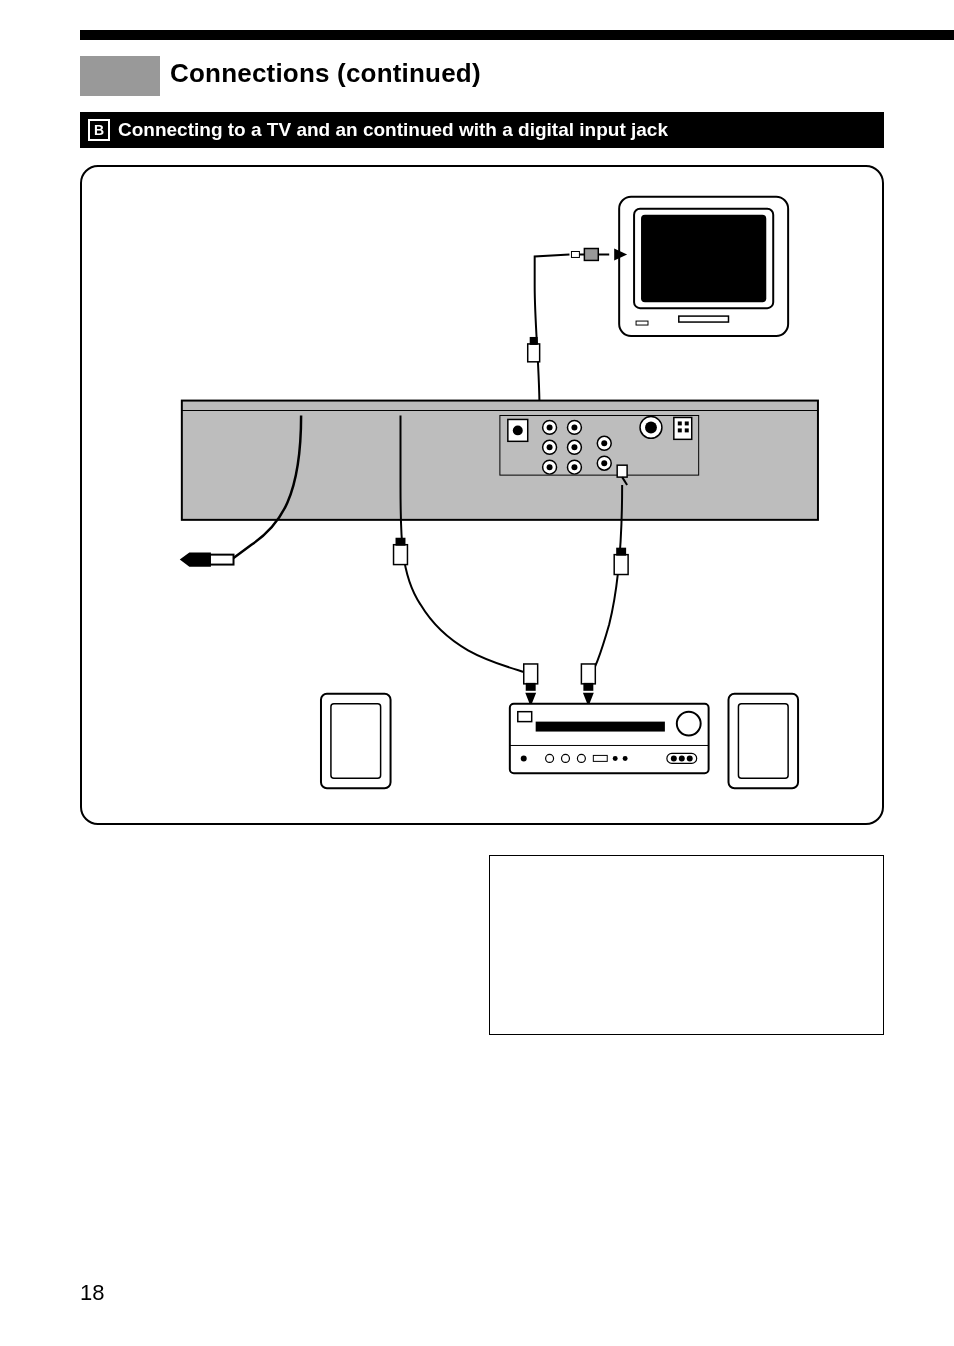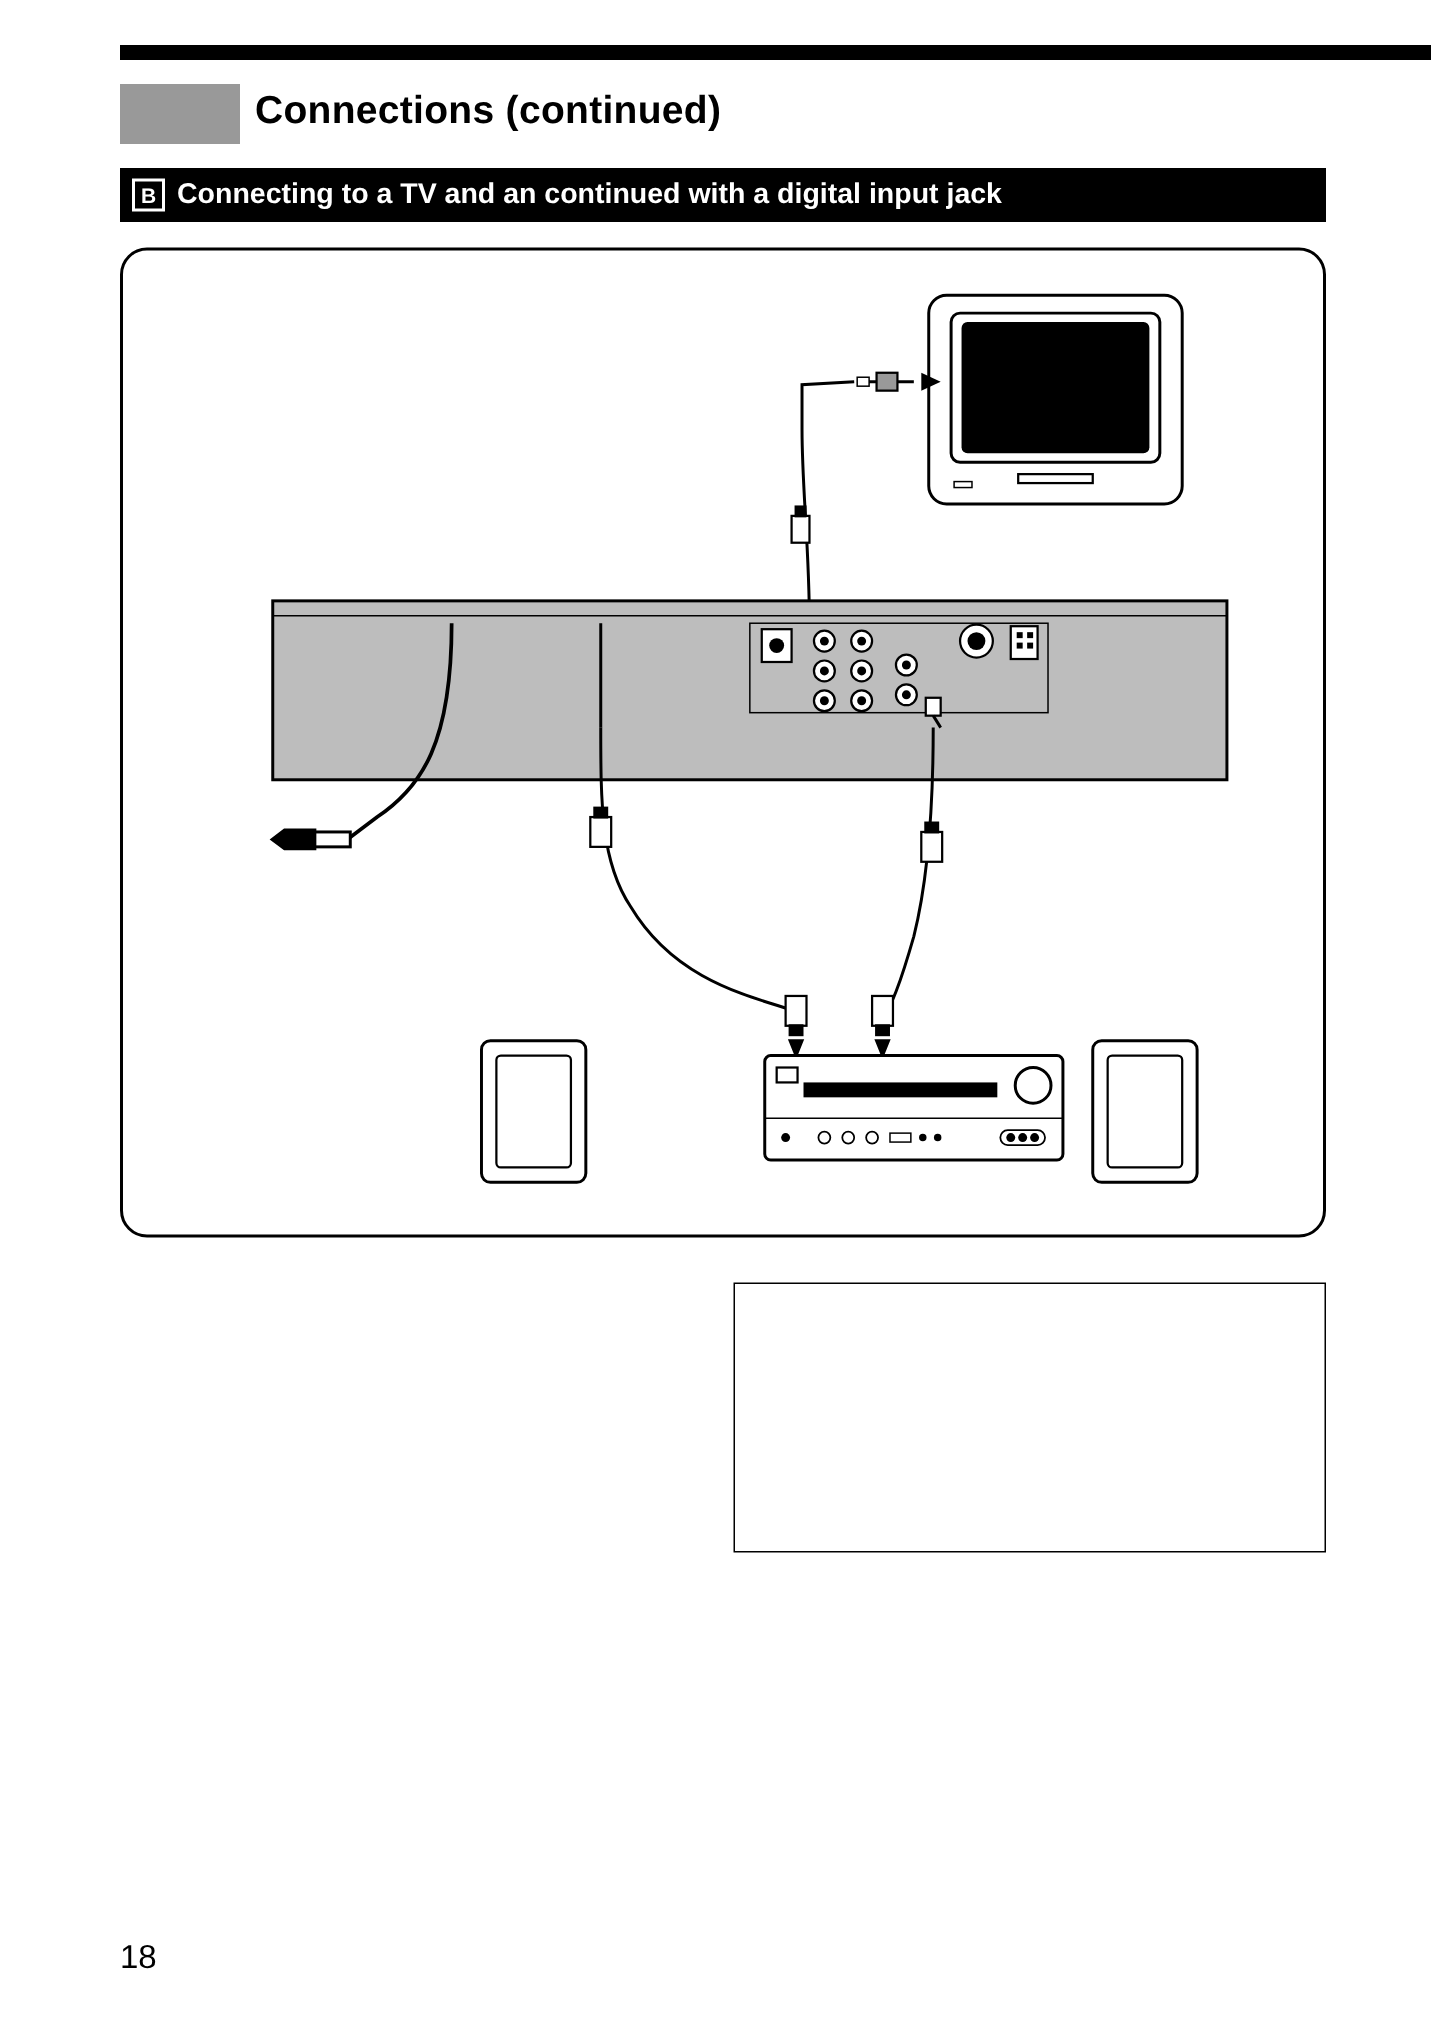--- a/index.html
+++ b/index.html
@@ -6,21 +6,21 @@
   html, body { width: 954px; height: 1346px; background: #fff; font-family: Arial, Helvetica, sans-serif; }
   .page { position: relative; width: 954px; height: 1346px; padding: 36px 70px 40px 70px; }
   .top-bar { position: absolute; top: 30px; left: 80px; right: 0; height: 10px; background: #000; }
   .title-block { position: absolute; top: 56px; left: 80px; width: 80px; height: 40px; background: #999; }
   .title-text { position: absolute; top: 58px; left: 170px; font-size: 26px; font-weight: 900; letter-spacing: 0.2px; }
   .sub-band { position: absolute; top: 112px; left: 80px; right: 70px; height: 36px; background: #000; color: #fff; display: flex; align-items: center; padding-left: 8px; font-weight: 700; font-size: 19px; }
   .sub-band .badge { width: 22px; height: 22px; border: 2px solid #fff; display:flex; align-items:center; justify-content:center; font-size:14px; font-weight:900; margin-right:8px; background:#000; }
   .diagram-frame { position: absolute; top: 165px; left: 80px; right: 70px; height: 660px; border: 2px solid #000; border-radius: 18px; }
   .diagram-svg { width: 100%; height: 100%; display:block; }
   .empty-box { position: absolute; top: 855px; right: 70px; width: 395px; height: 180px; border: 1px solid #000; }
-  .page-num { position: absolute; bottom: 28px; left: 80px; font-size: 22px; }
+  .page-num { position: absolute; bottom: 40px; left: 80px; font-size: 22px; }
 </style>
 </head>
 <body>
 
 <div class="page">
 
   <div class="top-bar"></div>
   <div class="title-block"></div>
   <div class="title-text">Connections (continued)</div>
 

